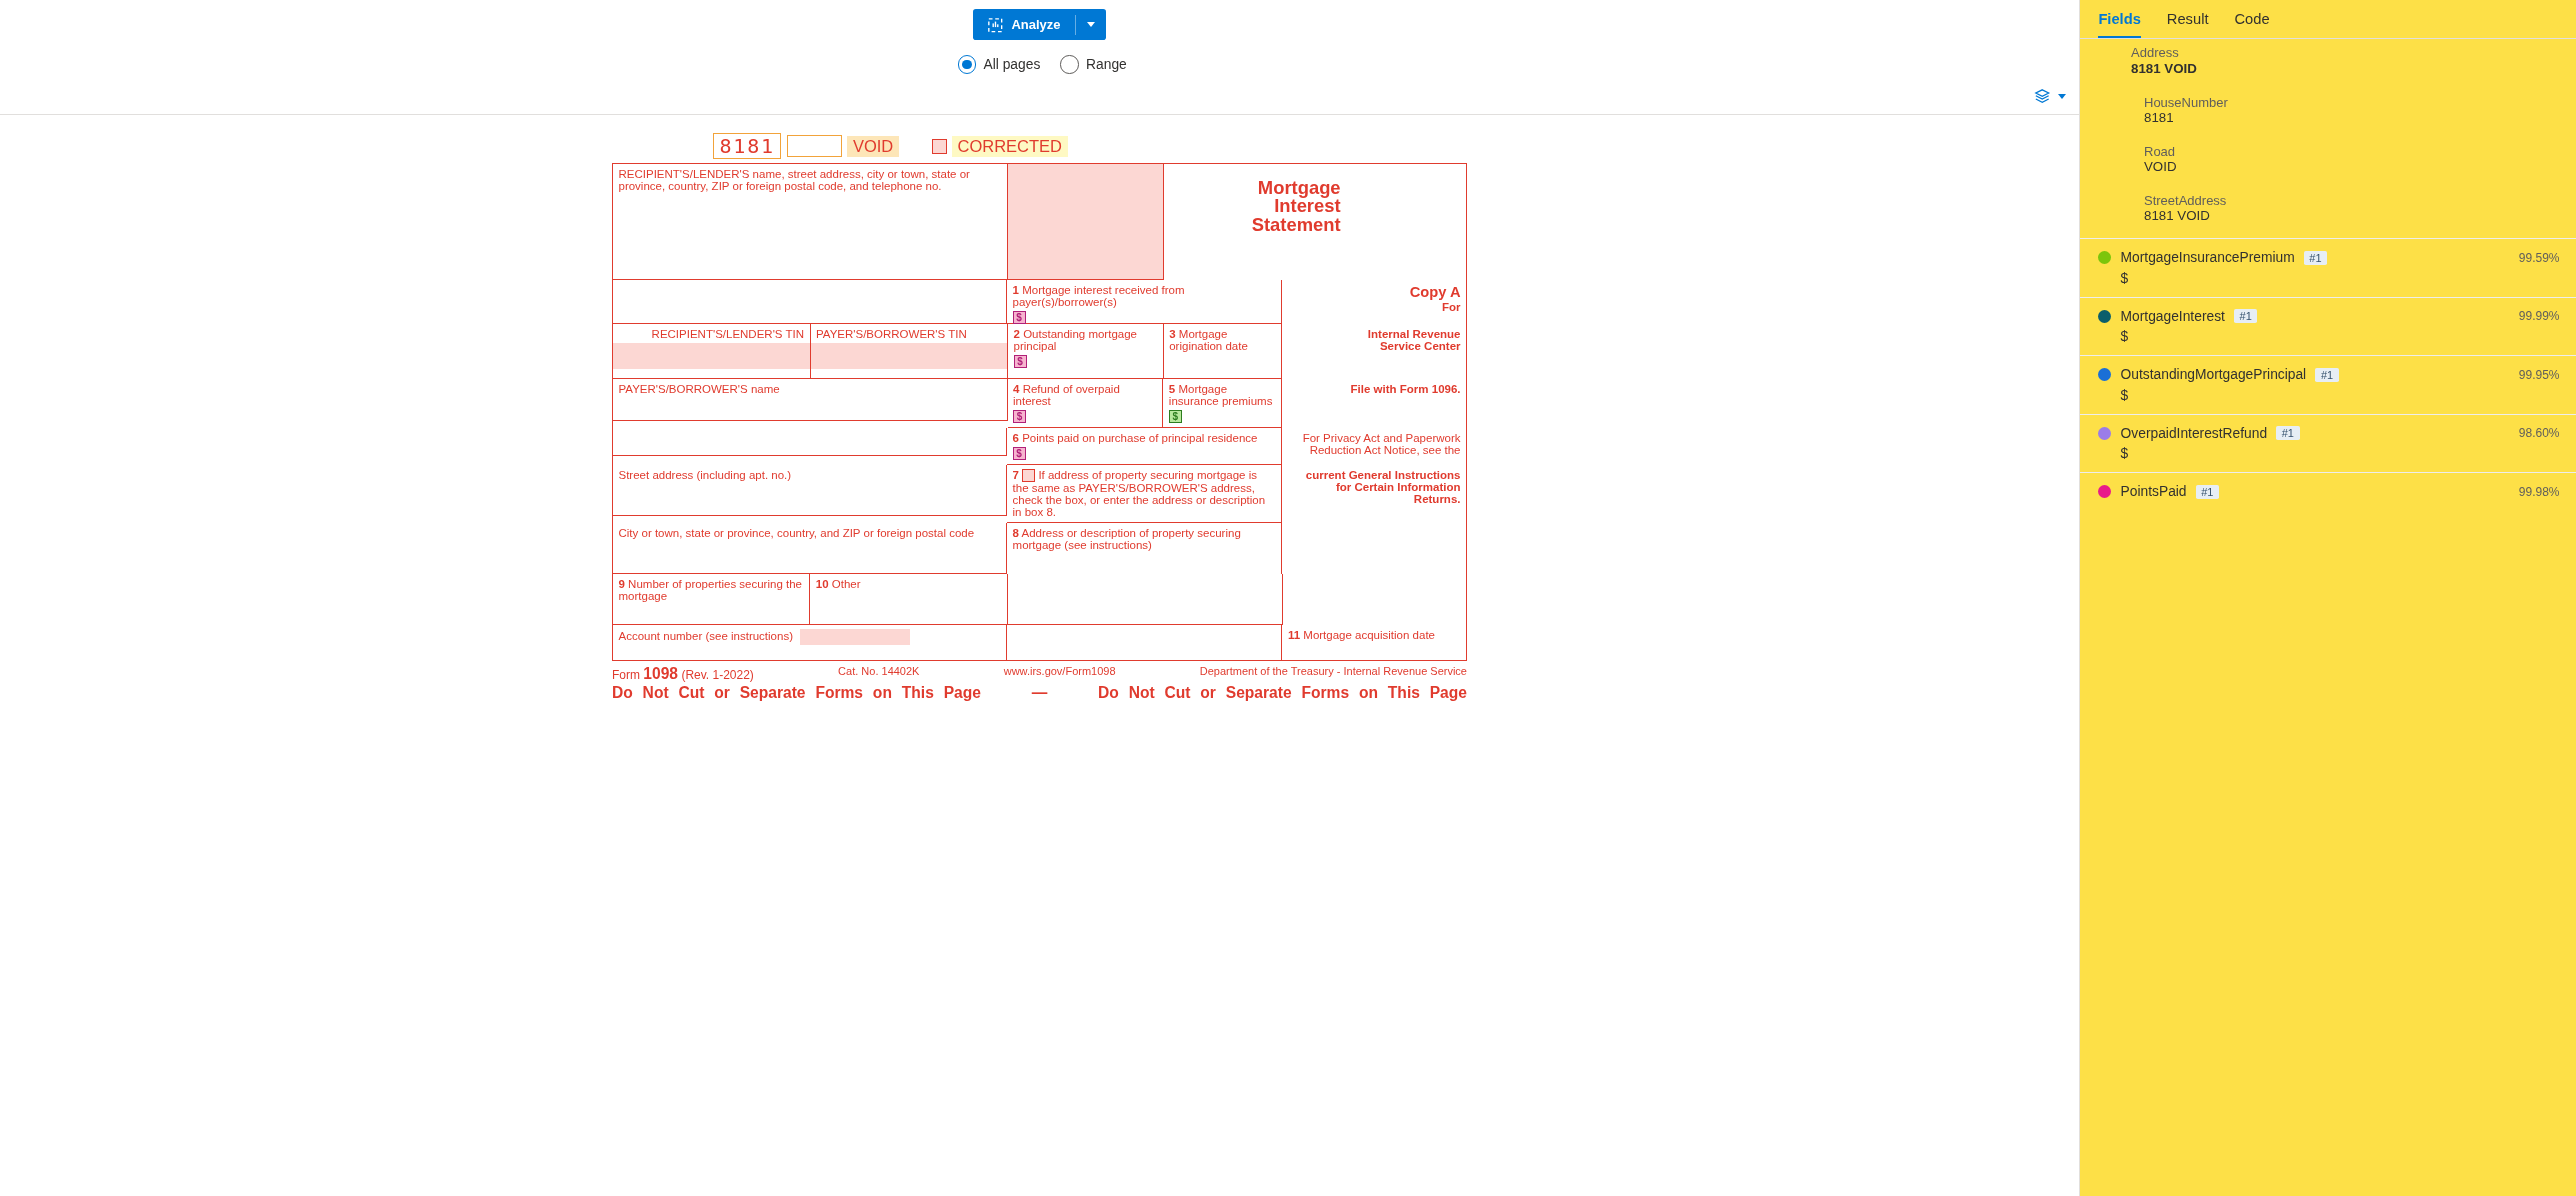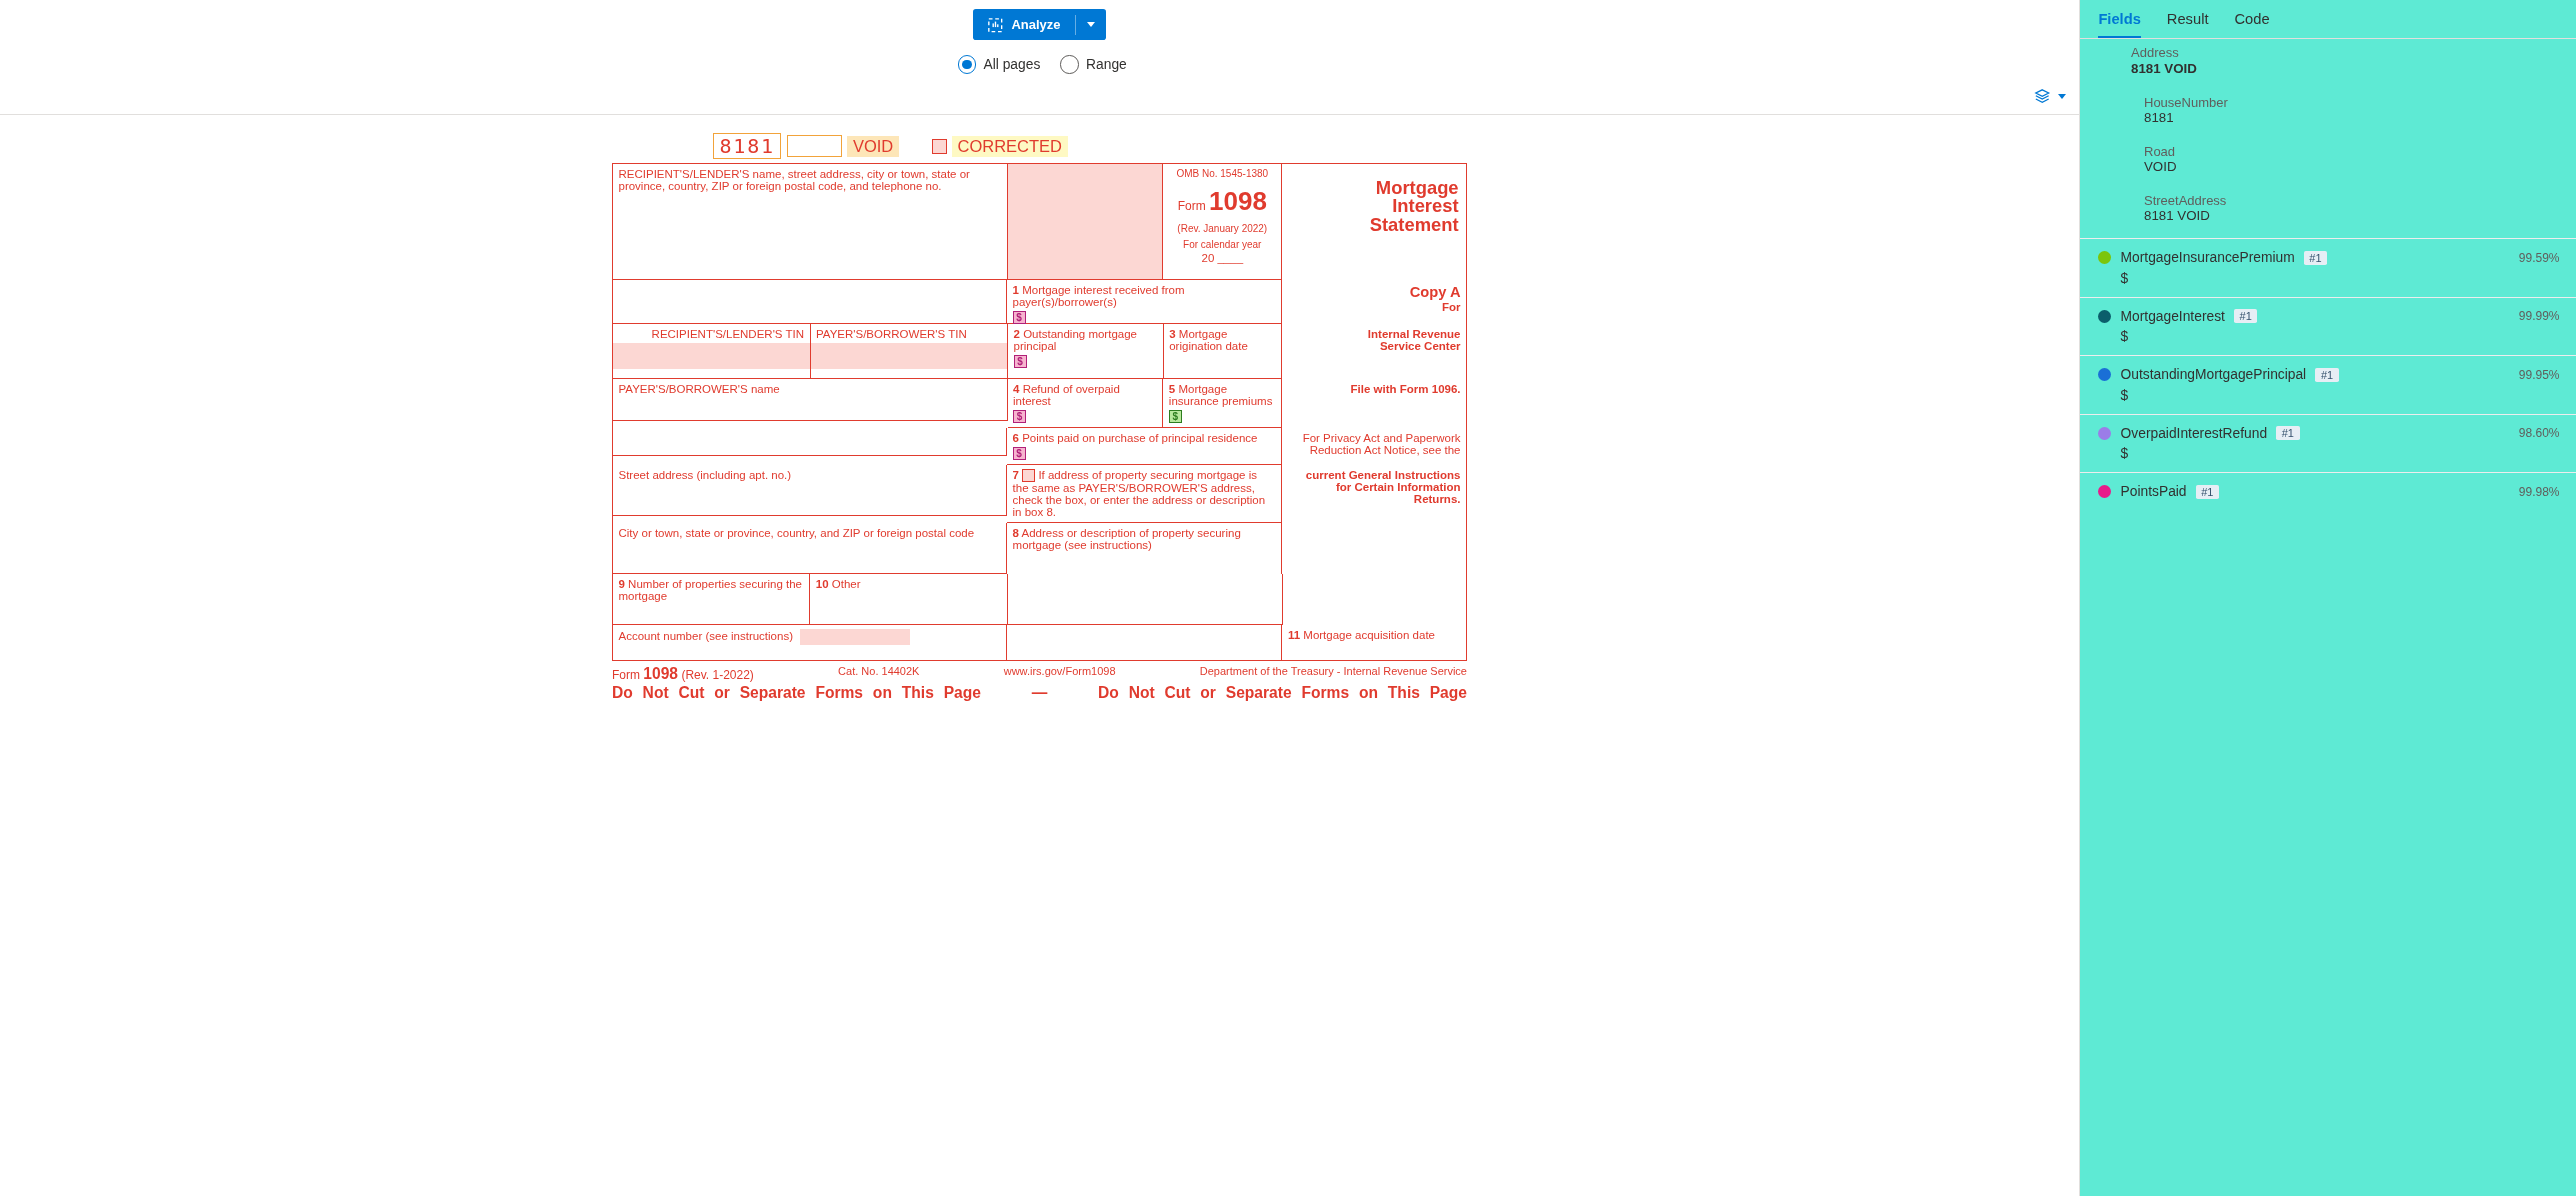--- a/index.html
+++ b/index.html
@@ -1,19 +1,19 @@
 <!DOCTYPE html>
 <html style="font-size:14.7px"><head>
 <meta charset="utf-8">
 <style>
 * { box-sizing: border-box; margin: 0; padding: 0; }
 body { font-family: "Segoe UI", Arial, sans-serif; font-size: 13px; color: #323130; background: #fff; overflow: hidden; }
 .app { display: flex; height: 100vh; width: 100vw; }
 .left-pane { flex: 1; display: flex; flex-direction: column; border-right: 0.9px solid #e1dfdd; }
-.right-pane { width: 496px; display: flex; flex-direction: column; background: #5eead4; }
+.right-pane { width: 496px; display: flex; flex-direction: column; background: #fde047; }
 
 .toolbar { display: flex; align-items: center; padding: 9.2px 13px; border-bottom: 0.9px solid #e1dfdd; gap: 14.7px; flex-direction: column; }
 .analyze-btn { display: flex; align-items: center; background: #0078d4; color: #fff; border-radius: 2.8px; overflow: hidden; font-weight: 600; cursor: pointer; }
 .analyze-main { display: flex; align-items: center; padding: 7.4px 14.7px; gap: 7.4px; }
 .analyze-split { padding: 7.4px 11px; border-left: 0.9px solid rgba(255,255,255,.4); }
 .analyze-icon svg { display: block; }
 .chev-down { width: 0; height: 0; border-left: 4.6px solid transparent; border-right: 4.6px solid transparent; border-top: 5.5px solid #fff; }
 .radio-group { display: flex; align-items: center; gap: 20px; margin-left: 5.5px; }
 .radio { display: flex; align-items: center; gap: 7.4px; cursor: pointer; font-size: 13.8px; }
 .rcircle { width: 18.4px; height: 18.4px; border: 0.9px solid #605e5c; border-radius: 50%; display: flex; align-items: center; justify-content: center; }
@@ -117,27 +117,20 @@
           <span class="corr-box"></span>
           <span class="corr-label">CORRECTED</span>
         </div>
 
         <div class="grid">
           <div class="row">
             <div class="cell" style="width:395px;height:116px;">
               <span>RECIPIENT'S/LENDER'S name, street address, city or town, state or province, country, ZIP or foreign postal code, and telephone no.</span>
             </div>
             <div class="cell pink" style="width:156px;height:116px;"></div>
-            <div class="cell" style="width:119px;height:116px;text-align:center;">
-              <div class="tiny">OMB No. 1545-1380</div>
-              <div class="formno" style="margin-top:7.4px;"><span>Form</span> <span class="big">1098</span></div>
-              <div class="tiny" style="margin-top:5.5px;">(Rev. January 2022)</div>
-              <div class="tiny" style="margin-top:5.5px;">For calendar year</div>
-              <div style="margin-top:1.8px;"><span>20</span> ____</div>
-            </div>
             <div class="cell rightblock" style="width:184px;padding:14.7px 7.4px;">
               <div>Mortgage</div>
               <div>Interest</div>
               <div>Statement</div>
             </div>
           </div>
 
           <div class="row">
             <div class="cell" style="width:395px;height:44px;border-top:none;"></div>
             <div class="cell" style="width:276px;height:44px;">

